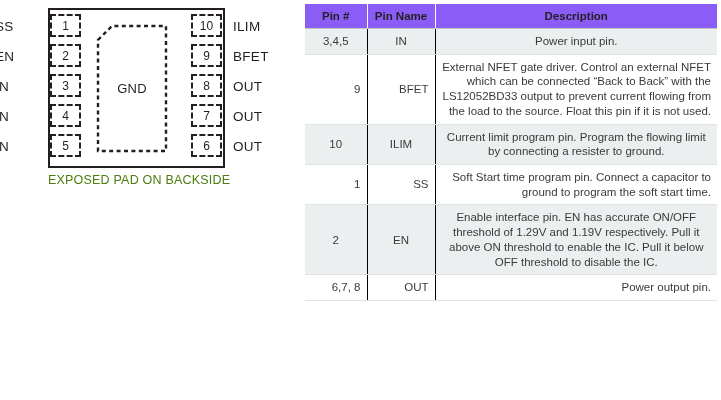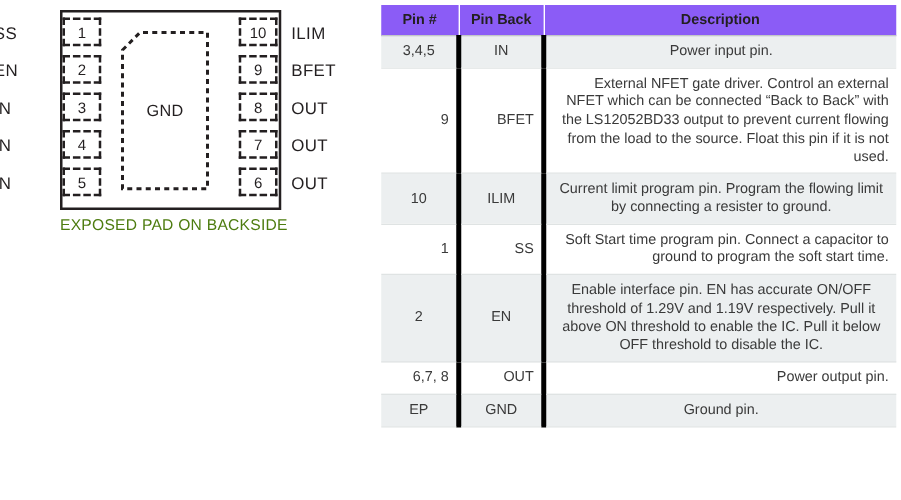--- a/index.html
+++ b/index.html
@@ -149,21 +149,21 @@
     padding: 6px 3px 6px 3px;
     border-right: 1px solid #ffffff;
     border-bottom: 1px solid #c3c7c7;
   }
   table.pin-table th:last-child { border-right: none; }
 
   table.pin-table td {
     text-align: center;
     vertical-align: middle;
     padding: 5px 6px;
-    border-right: 4px solid #000000;
+    border-right: 1px solid #000000;
     border-bottom: 1px solid #dfe3e3;
     line-height: 1.28;
   }
   table.pin-table td:last-child { border-right: none; }
   table.pin-table tr.shaded td { background: #eceff0; }
   table.pin-table tr.plain  td { background: #ffffff; text-align: right; }
   table.pin-table tbody tr:last-child td { border-bottom: 1px solid #dfe3e3; }
 
   td.desc-cell { padding-left: 14px; padding-right: 14px; }
 </style>
@@ -213,21 +213,21 @@
 <div id="pin-table-wrap">
   <table class="pin-table">
     <colgroup>
       <col class="c-num">
         <col class="c-name">
         <col class="c-desc">
     </colgroup>
     <thead>
       <tr>
         <th>Pin #</th>
-        <th>Pin Back</th>
+        <th>Pin Name</th>
         <th>Description</th>
       </tr>
     </thead>
     <tbody id="pin-table-body">
         <tr class="shaded">
           <td>3,4,5</td>
           <td>IN</td>
           <td class="desc-cell">Power input pin.</td>
         </tr>
         <tr class="plain">
@@ -248,20 +248,15 @@
         <tr class="shaded">
           <td>2</td>
           <td>EN</td>
           <td class="desc-cell">Enable interface pin. EN has accurate ON/OFF threshold of 1.29V and 1.19V respectively. Pull it above ON threshold to enable the IC. Pull it below OFF threshold to disable the IC.</td>
         </tr>
         <tr class="plain">
           <td>6,7, 8</td>
           <td>OUT</td>
           <td class="desc-cell">Power output pin.</td>
         </tr>
-        <tr class="shaded">
-          <td>EP</td>
-          <td>GND</td>
-          <td class="desc-cell">Ground pin.</td>
-        </tr>
       </tbody>
   </table>
 </div>
 
 </body></html>

